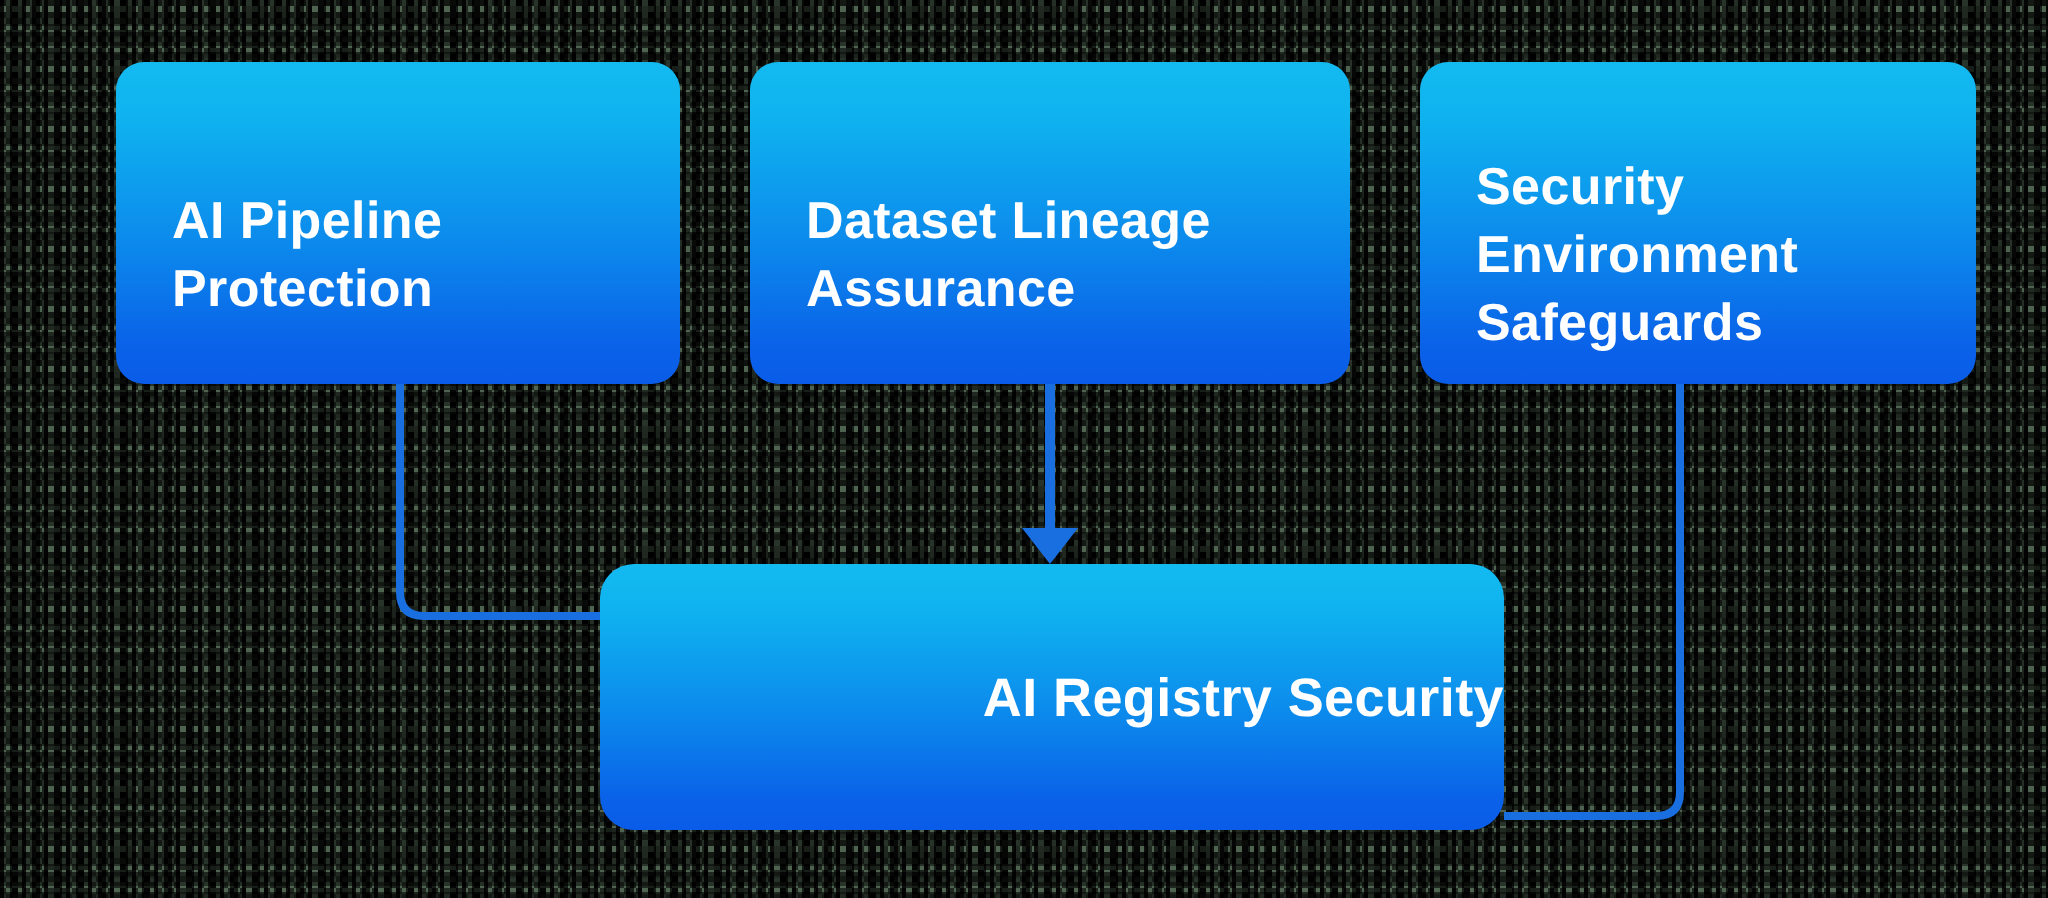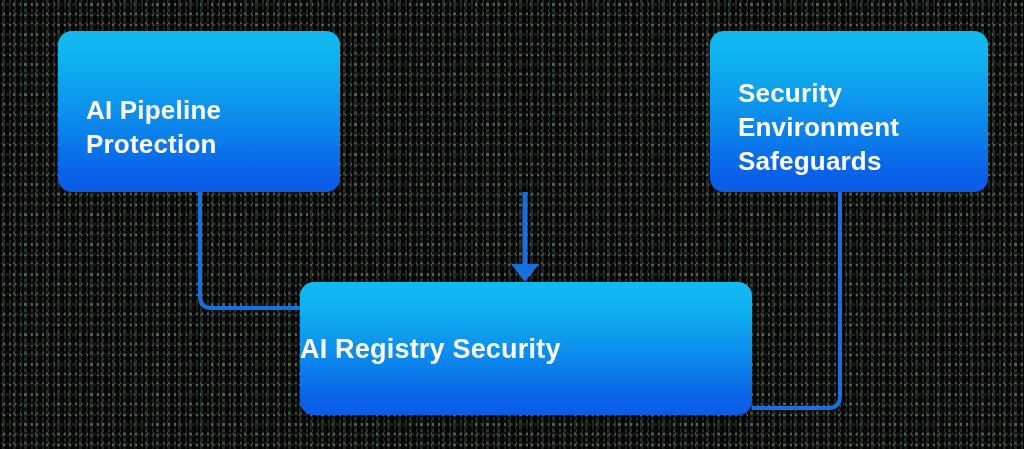--- a/index.html
+++ b/index.html
@@ -44,22 +44,23 @@
     position: absolute;
     box-sizing: border-box;
     border-radius: 14px;
     background: linear-gradient(180deg, #13baf0 0%, #0fb2ef 18%, #0c8bec 55%, #0a62e8 88%, #0a5ce8 100%);
     display: flex;
     align-items: center;
     padding: 30px 16px 0 28px;
   }
   .node.center {
     align-items: center;
-    justify-content: flex-start;
+    justify-content: flex-end;
     padding: 0;
+    border-radius: 17px;
   }
   .node-label {
     color: #ffffff;
     font-family: "Liberation Sans", sans-serif;
     font-weight: bold;
     font-size: 26px;
     line-height: 34px;
     letter-spacing: 0.2px;
     white-space: pre-line;
     text-align: left;
@@ -89,20 +90,24 @@
     <polygon points="511,264 539,264 525,282" fill="#1a6fe0"></polygon>
 
     <path d="M 840 192 L 840 396 Q 840 408 828 408 L 752 408" fill="none" stroke="#1a6fe0" stroke-width="4" stroke-linecap="butt"></path>
   </svg>
 
   <div class="node" id="node-ai-pipeline-protection">
     <div class="node-label">AI Pipeline
 Protection</div>
   </div>
 
+  <div class="node" id="node-dataset-lineage-assurance">
+    <div class="node-label">Dataset Lineage
+Assurance</div>
+  </div>
 
   <div class="node" id="node-inference-env-safeguards">
     <div class="node-label">Security
 Environment
 Safeguards</div>
   </div>
 
   <div class="node center" id="node-ai-registry-security">
     <div class="node-label">AI Registry Security</div>
   </div>

